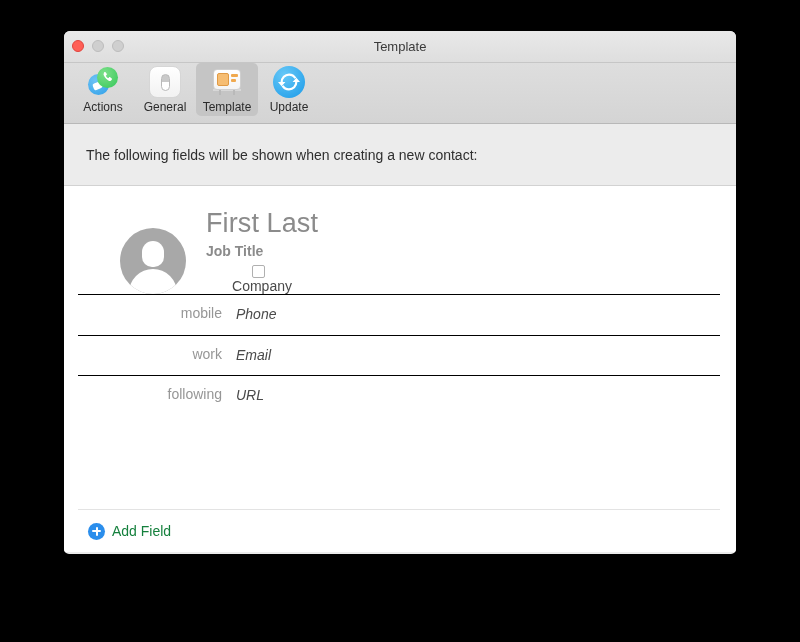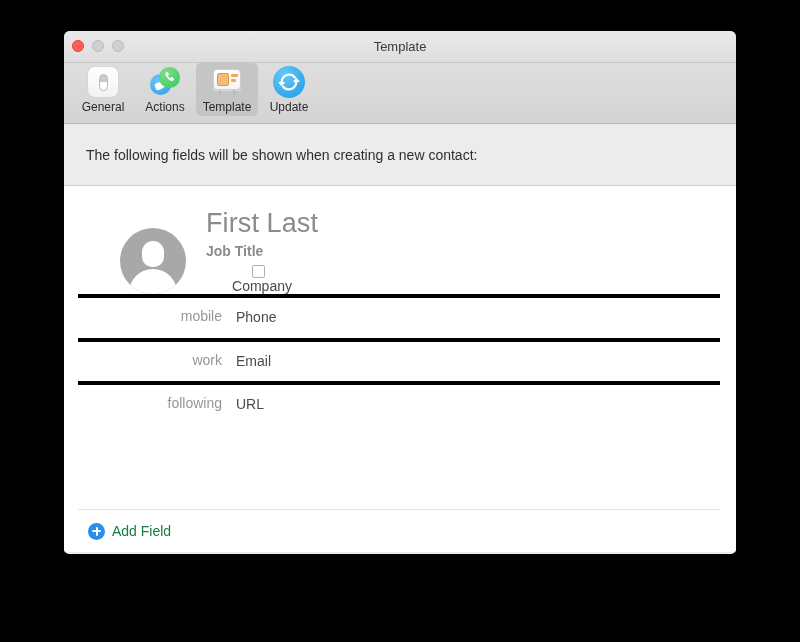--- a/index.html
+++ b/index.html
@@ -278,21 +278,21 @@
   .company-label {
     font-size: 14px;
     color: #4a4a4a;
   }
 
   
   .fields { margin-left: 0; }
   .field-row {
     display: flex;
     align-items: flex-start;
-    border-top: 4px solid #000000;
+    border-top: 1px solid #000000;
     margin-left: 14px;
     margin-right: 16px;
     padding: 9px 0 9px 0;
     min-height: 18px;
     box-sizing: border-box;
   }
   .field-label {
     width: 158px;
     text-align: right;
     font-size: 14px;
@@ -300,21 +300,21 @@
     line-height: 18px;
     flex: none;
     padding-right: 14px;
     box-sizing: border-box;
   }
   .field-value {
     font-size: 14px;
     color: #4a4a4a;
     line-height: 22px;
   }
-  .field-value div { line-height: 21.5px; }
+  .field-value div { line-height: 21.5px; font-style: italic; }
 
   
   .add-field {
     position: absolute;
     left: 0; right: 0; bottom: 0;
     height: 43px;
     border-top: 1px solid #e3e3e3;
     margin: 0 16px 0 14px;
     display: flex;
     align-items: center;
@@ -352,40 +352,40 @@
     <div class="titlebar">
       <div class="traffic">
         <div class="light close"></div>
         <div class="light min"></div>
         <div class="light zoom"></div>
       </div>
       <div class="window-title">Template</div>
     </div>
 
     <div class="toolbar">
-
-      <div class="tb-item">
-        <div class="tb-icon">
-          <div class="ic-general"></div>
-        </div>
-        <div class="tb-label">General</div>
-      </div>
 
       <div class="tb-item">
         <div class="tb-icon">
           <div class="ic-actions">
             <div class="blue"></div>
             <div class="green">
               <svg width="13" height="13" viewBox="0 0 13 13">
                 <path d="M3.1 1.4c.5-.5 1.2-.4 1.6.1l1 1.3c.3.4.3.9-.1 1.2l-.6.5c-.1.1-.2.3-.1.5.3.8 1.3 1.8 2.1 2.1.2.1.4 0 .5-.1l.5-.6c.3-.4.8-.4 1.2-.1l1.3 1c.5.4.6 1.1.1 1.6l-.6.6c-.5.5-1.2.6-1.9.4C6.4 9.3 3.7 6.6 2.7 4c-.3-.7-.2-1.4.3-1.9l.1-.7z" fill="#ffffff"></path>
               </svg>
             </div>
           </div>
         </div>
         <div class="tb-label">Actions</div>
+      </div>
+
+      <div class="tb-item">
+        <div class="tb-icon">
+          <div class="ic-general"></div>
+        </div>
+        <div class="tb-label">General</div>
       </div>
 
       <div class="tb-item selected">
         <div class="tb-icon">
           <div class="ic-template">
             <div class="legbar"></div>
             <div class="leg l"></div>
             <div class="leg r"></div>
             <div class="card"></div>
             <div class="blk"></div>

